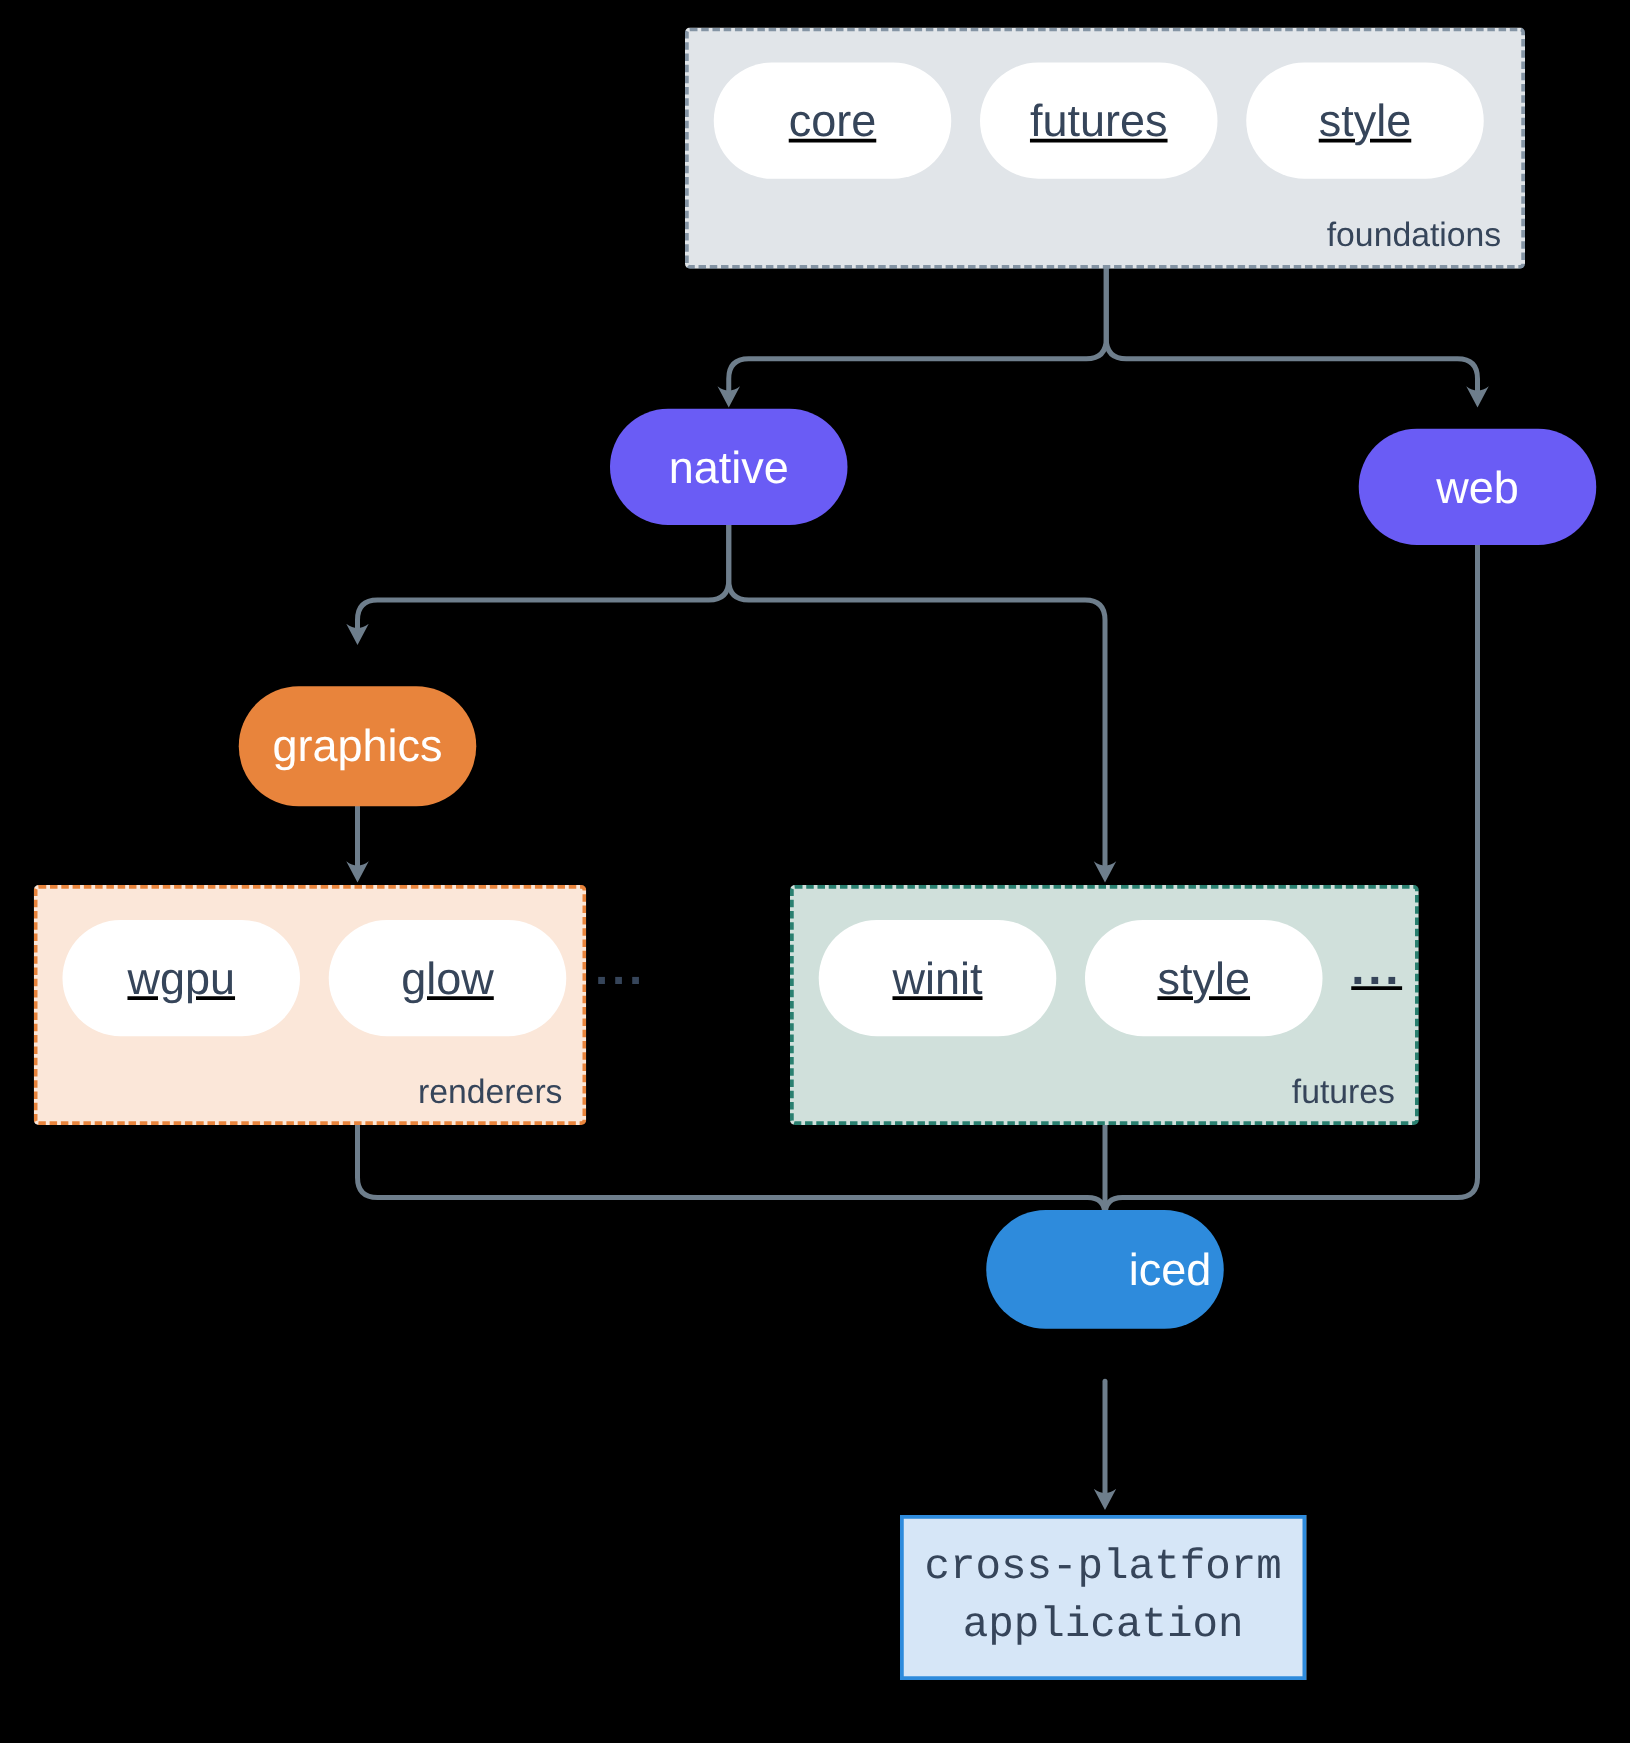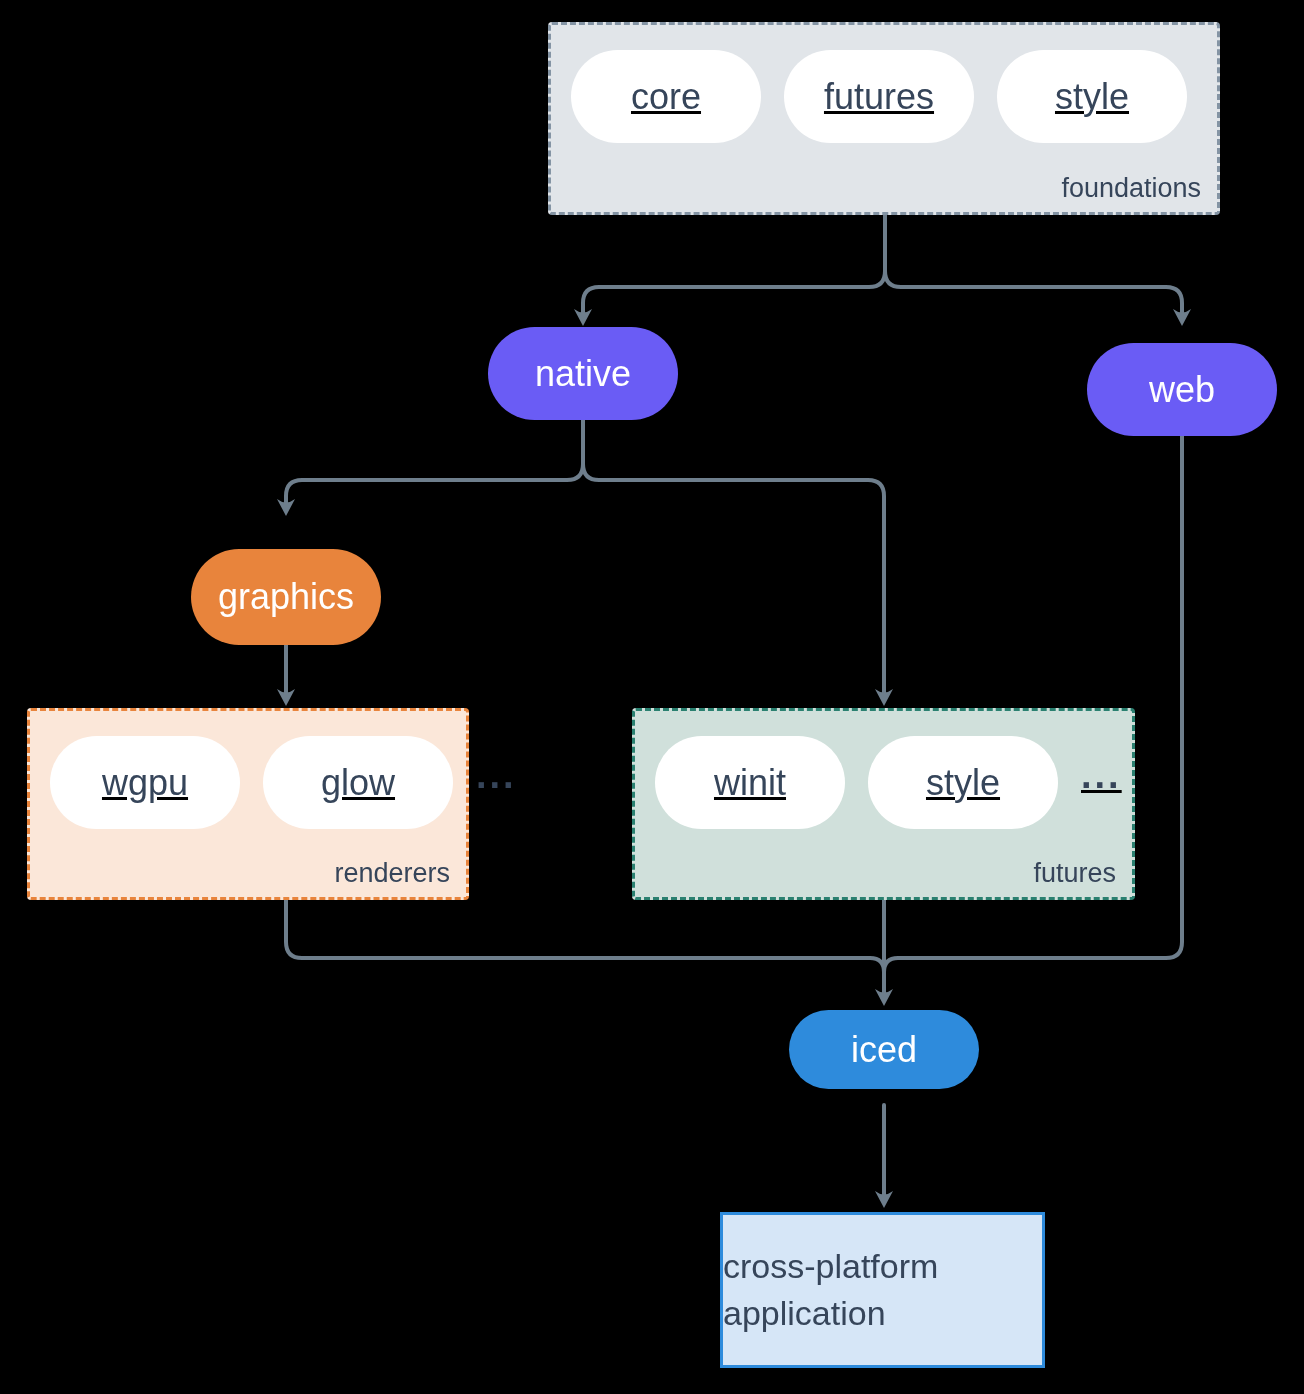--- a/index.html
+++ b/index.html
@@ -88,38 +88,39 @@
     letter-spacing: 3px;
     padding-bottom: 14px;
   }
   .node {
     position: absolute;
     color: #ffffff;
   }
   .node-native  { left: 488px;  top: 327px; }
   .node-web     { left: 1087px; top: 327px; margin-top: 16px; }
   .node-graphics{ left: 191px;  top: 517px; height: 96px; }
-  .node-iced    { left: 789px;  top: 1010px; height: 79px; }
+  .node-iced    { left: 789px;  top: 968px; height: 95px; justify-content: flex-end; }
   .node-purple  { background: var(--node_purple, #6a5cf5); }
   .node-orange  { background: var(--node_orange, #e8843c); margin-top: 32px; }
   .node-blue    { background: var(--node_blue, #2e8bdc); }
   .app-box {
     position: absolute;
-    left: 720px; top: 1212px; width: 325px; height: 156px;
+    left: 720px; top: 1212px; width: 325px; height: 132px;
     box-sizing: border-box;
     background: var(--app_fill, #d6e6f7);
     border: 3px solid var(--app_border, #2e8bdc);
     display: flex;
     flex-direction: column;
-    align-items: flex-start;
+    align-items: center;
     justify-content: center;
     font-size: 34px;
     line-height: 1.38;
     color: var(--text_dark, #36455a);
     text-align: center;
+    font-family: Liberation Mono, monospace;
   }
 </style>
 </head>
 <body>
 
 <div id="canvas">
 
   <svg class="arrows" viewBox="0 0 1304 1394">
     <defs>
       <marker id="arrow" markerUnits="userSpaceOnUse" markerWidth="26" markerHeight="24" refX="5" refY="10" orient="auto">

